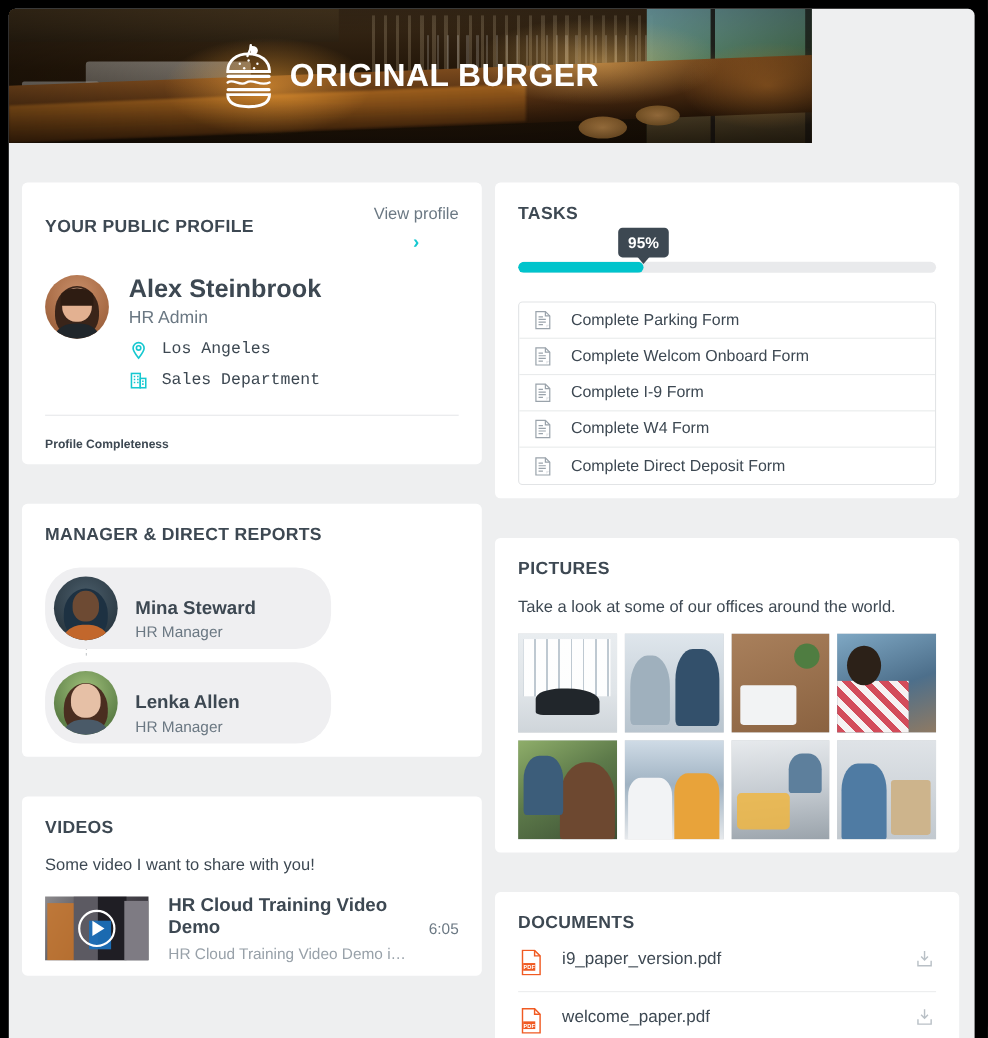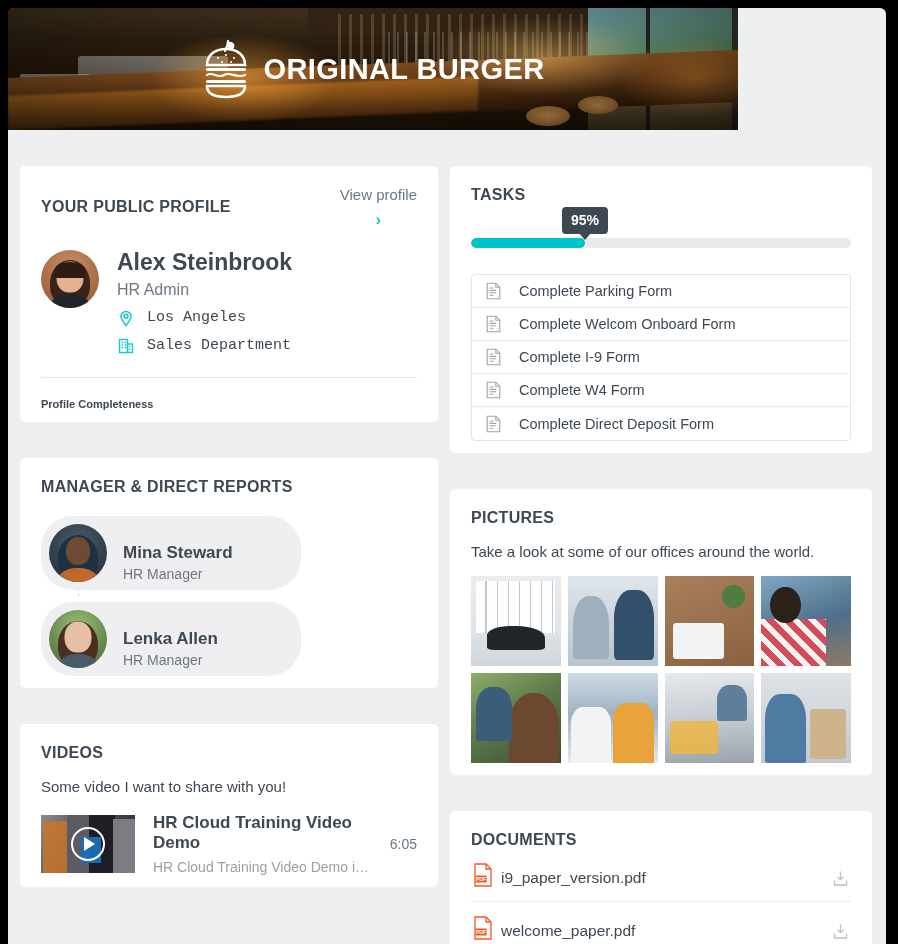--- a/index.html
+++ b/index.html
@@ -284,21 +284,21 @@
   .p7::after{ content:""; position:absolute; right:8%; top:14%; width:34%; height:40%;
     background:#5d7f9c; border-radius:40% 40% 10% 10%;}
   .p8 { background: linear-gradient(180deg,#dfe3e7 0%, #c2c9cf 100%); }
   .p8::before{ content:""; position:absolute; left:4%; bottom:0; width:46%; height:76%;
     background:#4f7ba3; border-radius:36% 36% 4% 4%;}
   .p8::after{ content:""; position:absolute; right:6%; bottom:4%; width:40%; height:56%;
     background:#cdb48c; border-radius:3px;}
 
   
   .doc-row {
-    display: flex; align-items: flex-end; gap: 8px;
+    display: flex; align-items: flex-start; gap: 18px;
     padding: 14px 2px; border-bottom: 1px solid #ebedee;
     cursor: pointer;
   }
   .doc-row:last-child { border-bottom: none; }
   .pdf-icon { width: 20px; height: 24px; flex: none; }
   .doc-name { font-size: 15.5px; color: #3d4852; flex: 1 1 auto; }
   .dl-icon { width: 17px; height: 17px; flex: none; color: #b9c0c6; }
 </style>
 </head>
 <body>

